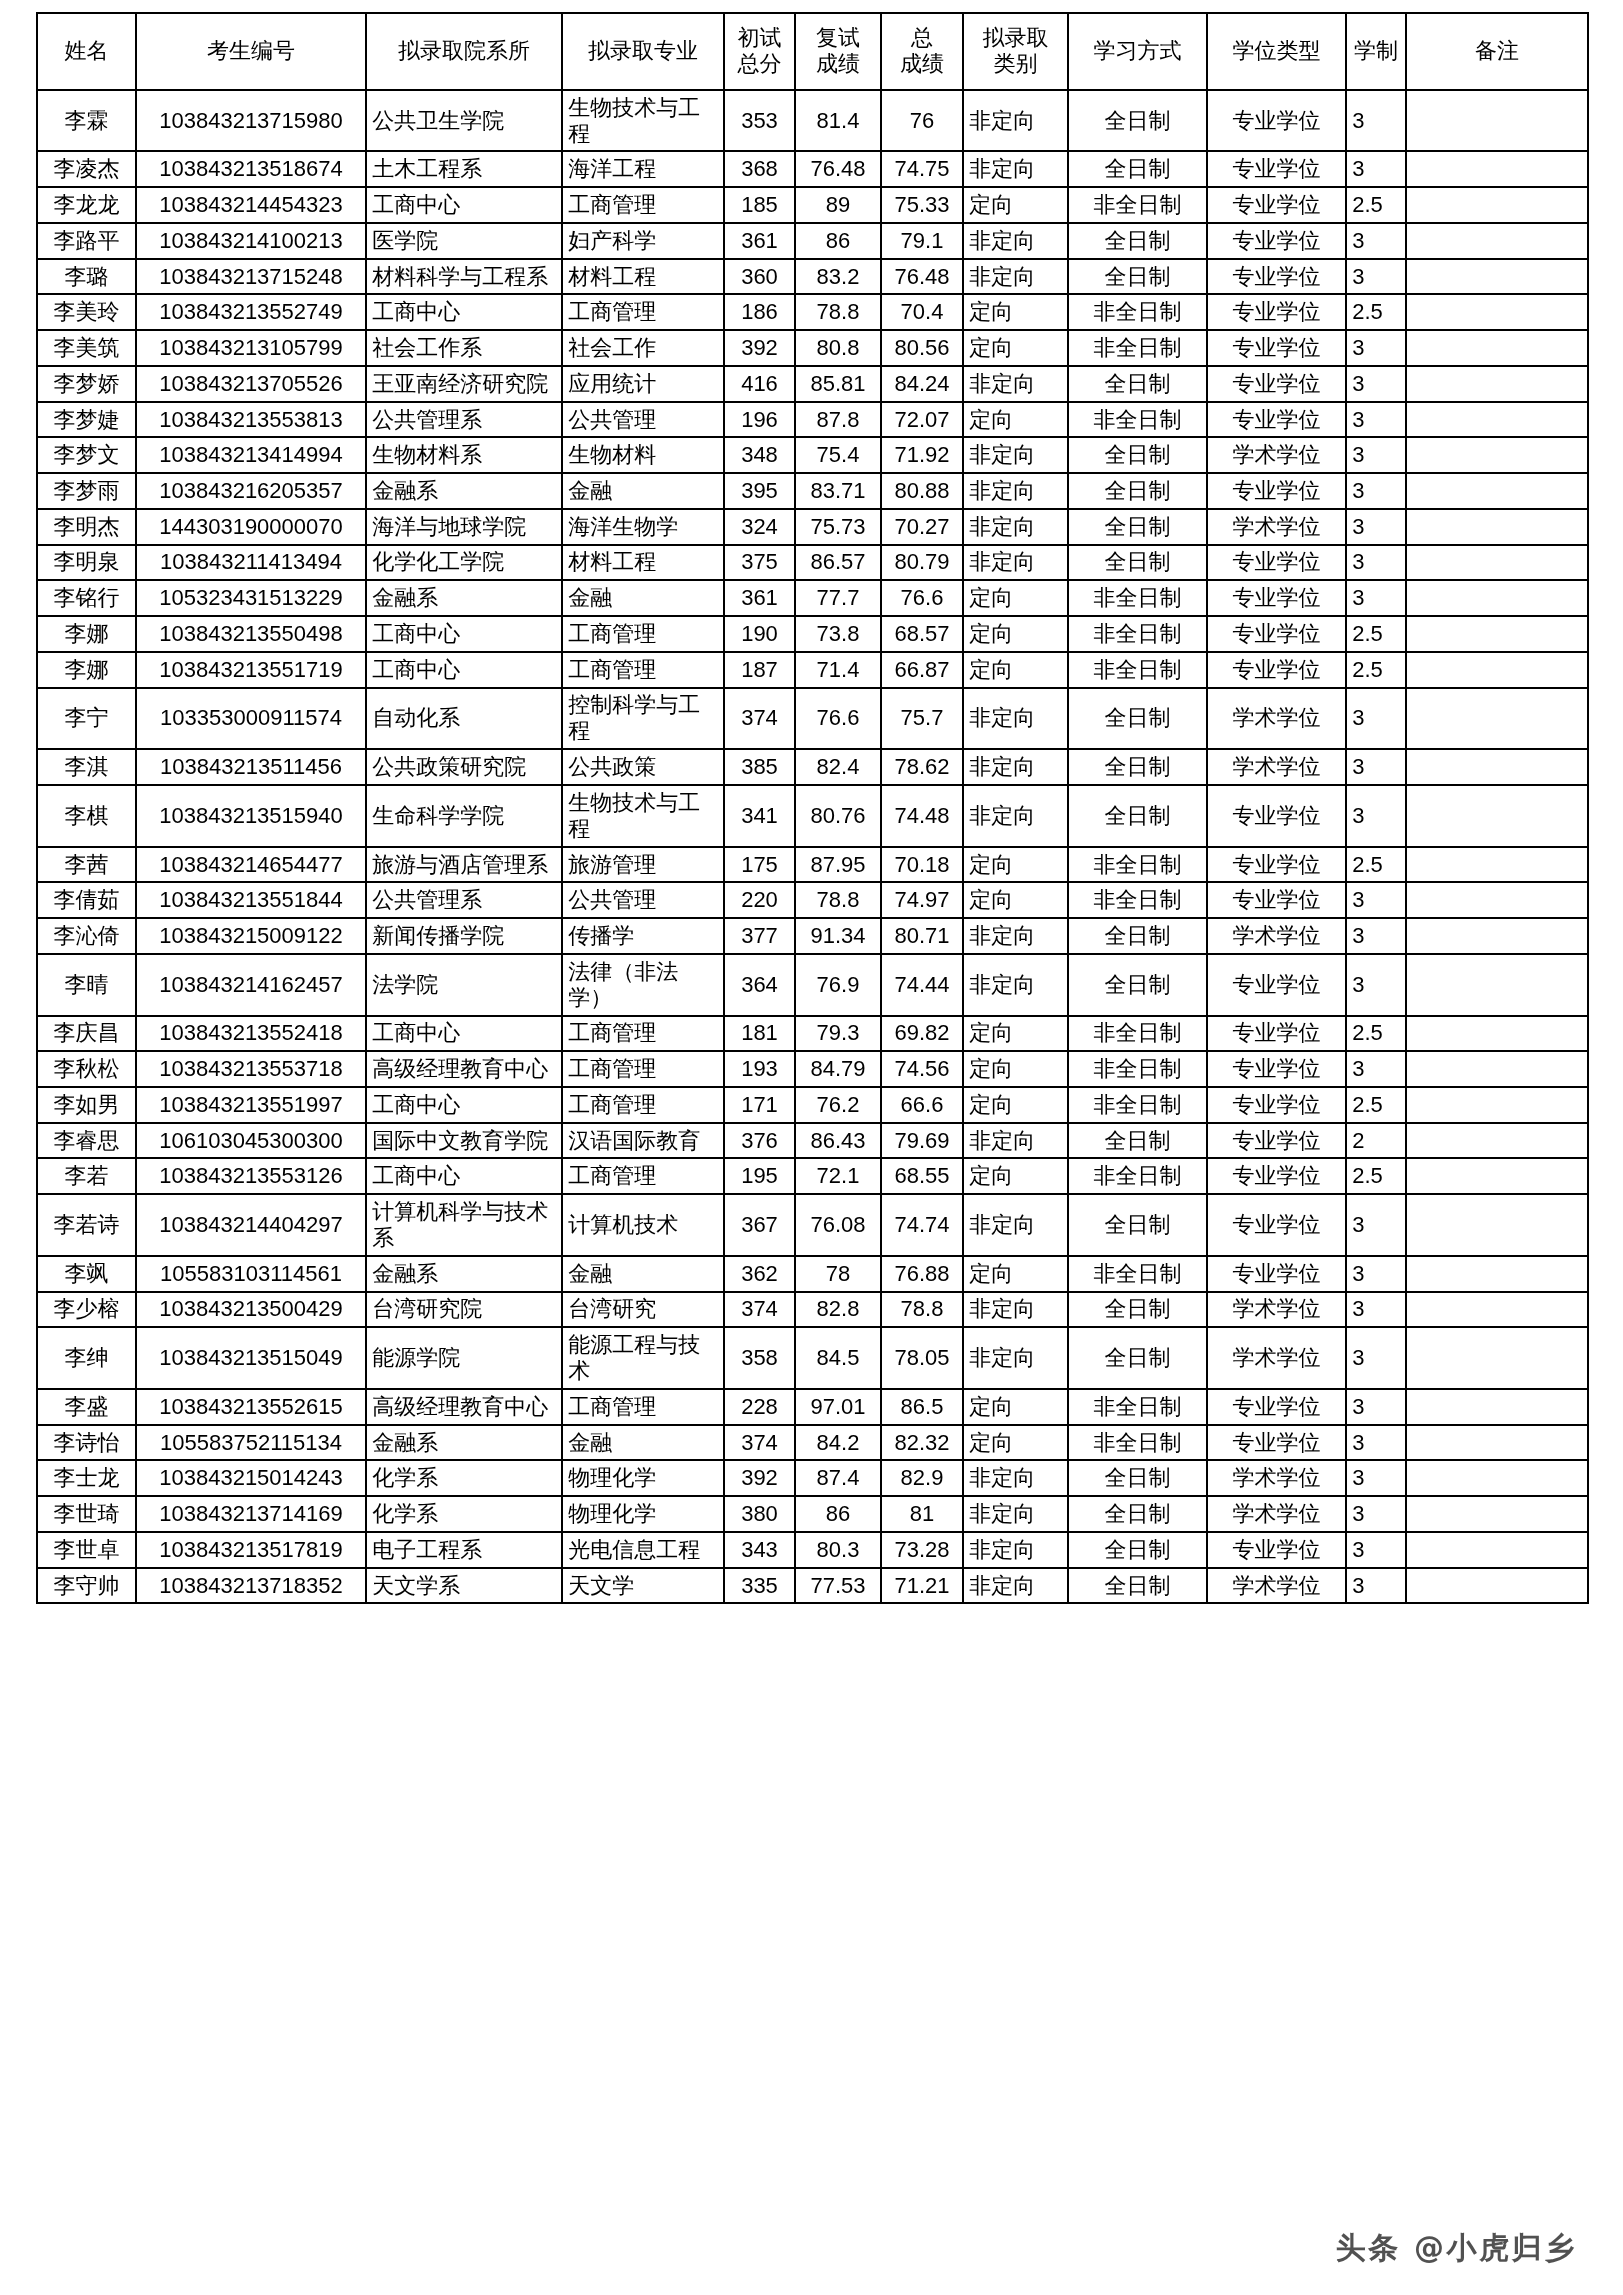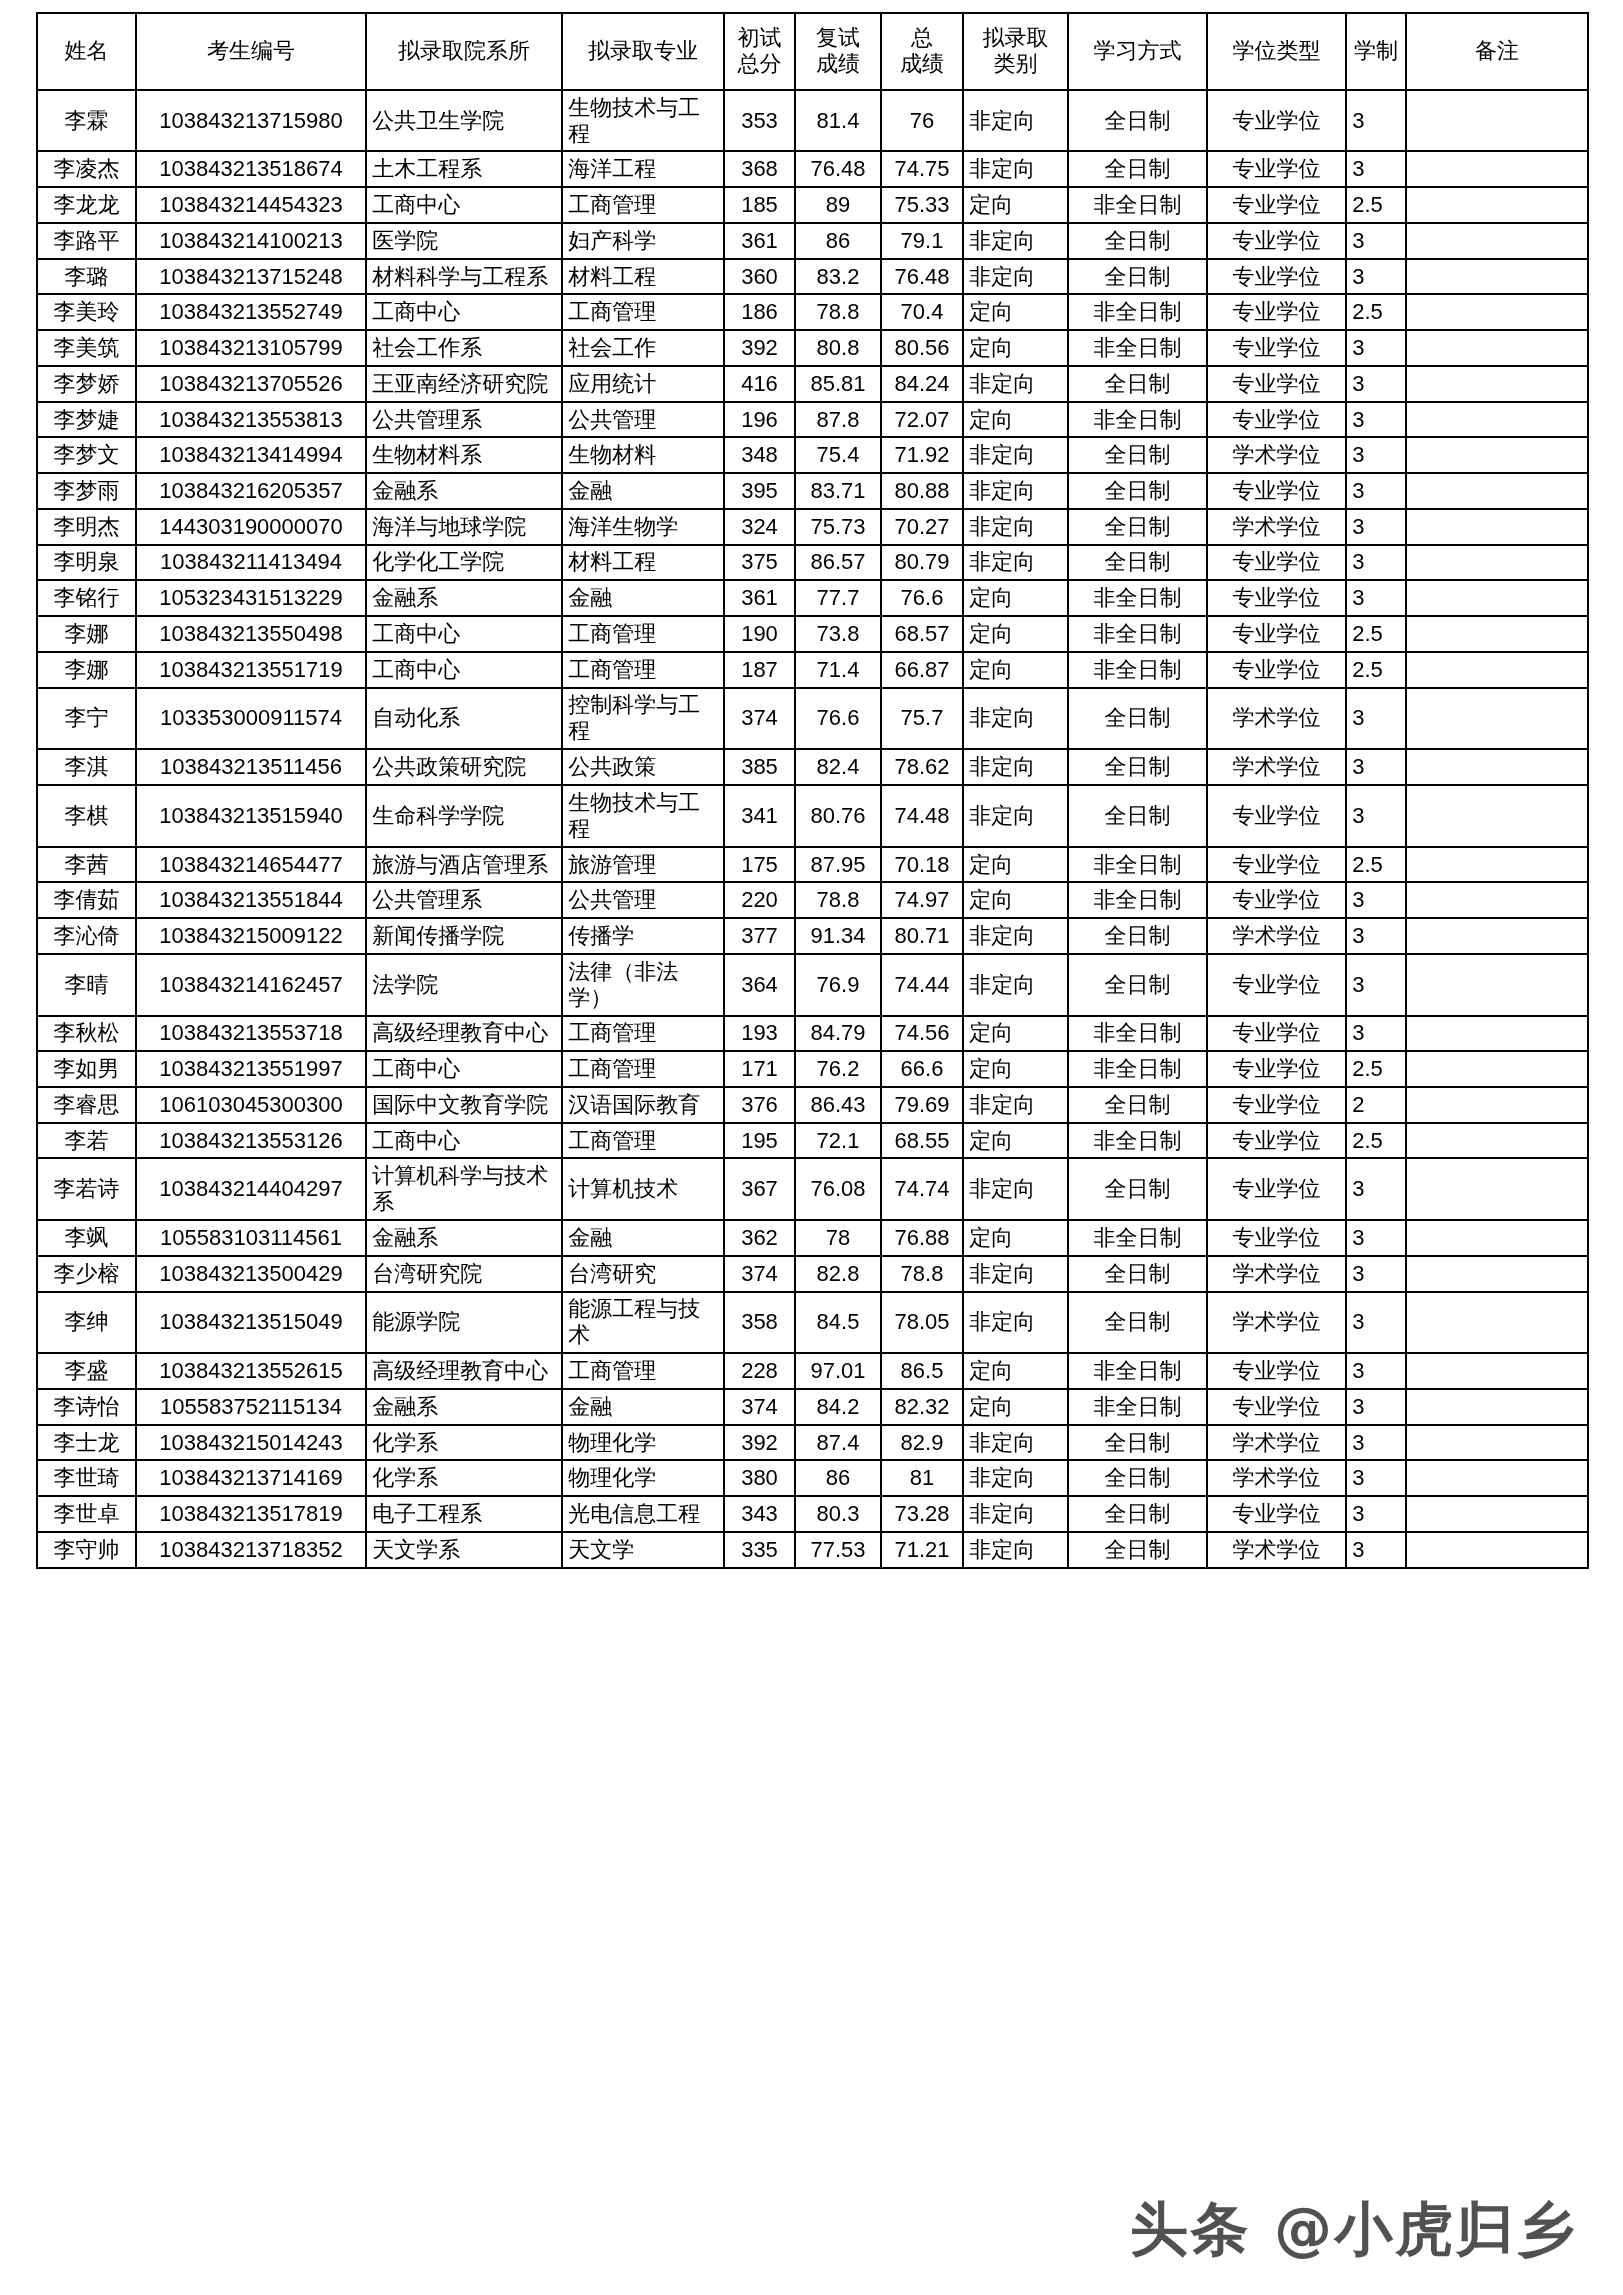--- a/index.html
+++ b/index.html
@@ -65,21 +65,21 @@
   td.degree { text-align: center; }
   td.years  { text-align: left; }
   td.remark { text-align: left; }
 
   .hdr-2line { display: block; }
 
   .watermark {
     position: absolute;
     right: 46px;
     bottom: 26px;
-    font-size: 58px;
+    font-size: 30px;
     font-weight: bold;
     color: #3a3a3a;
     letter-spacing: 2.6px;
     opacity: 0.88;
     white-space: nowrap;
     font-family: "DejaVu Sans", "Liberation Sans", sans-serif;
   }
 </style>
 </head>
 <body>
@@ -445,20 +445,34 @@
           <td class="num">364</td>
           <td class="num">76.9</td>
           <td class="num">74.44</td>
           <td class="type">非定向</td>
           <td class="study">全日制</td>
           <td class="degree">专业学位</td>
           <td class="years">3</td>
           <td class="remark"></td>
         </tr>
         <tr>
+          <td class="name">李庆昌</td>
+          <td class="id">103843213552418</td>
+          <td class="dept">工商中心</td>
+          <td class="major">工商管理</td>
+          <td class="num">181</td>
+          <td class="num">79.3</td>
+          <td class="num">69.82</td>
+          <td class="type">定向</td>
+          <td class="study">非全日制</td>
+          <td class="degree">专业学位</td>
+          <td class="years">2.5</td>
+          <td class="remark"></td>
+        </tr>
+        <tr>
           <td class="name">李秋松</td>
           <td class="id">103843213553718</td>
           <td class="dept">高级经理教育中心</td>
           <td class="major">工商管理</td>
           <td class="num">193</td>
           <td class="num">84.79</td>
           <td class="num">74.56</td>
           <td class="type">定向</td>
           <td class="study">非全日制</td>
           <td class="degree">专业学位</td>

